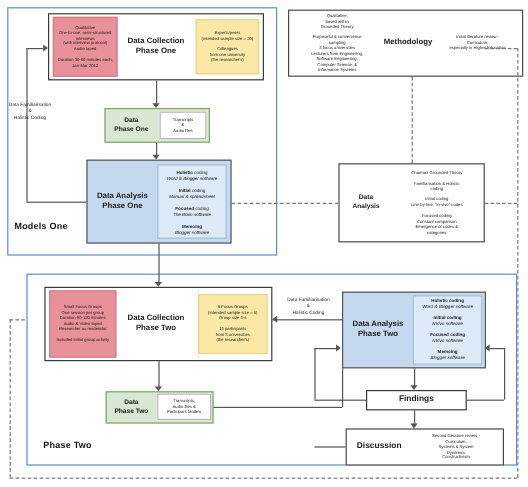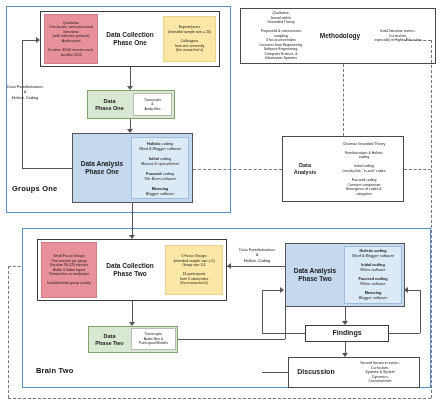--- a/index.html
+++ b/index.html
@@ -49,21 +49,21 @@
   .arw-d{border-left:3px solid transparent;border-right:3px solid transparent;border-top:4px solid #555;}
   .arw-r{border-top:3px solid transparent;border-bottom:3px solid transparent;border-left:4px solid #555;}
   .arw-l{border-top:3px solid transparent;border-bottom:3px solid transparent;border-right:4px solid #555;}
 </style>
 </head>
 <body>
 
 <div id="canvas">
 
   <div class="phase" style="left:6px;top:6px;width:225px;height:207px;"></div>
-  <div class="phase-label" style="left:12px;top:184px;">Groups One</div>
+  <div class="phase-label" style="left:12px;top:184px;">Models One</div>
 
   <div class="box bdr2" style="left:40px;top:11px;width:180px;height:56px;"></div>
   <div class="box pink" style="left:44px;top:14px;width:54px;height:50px;"></div>
   <div class="txt t35" style="left:44px;top:14px;width:54px;height:50px;white-space:pre-line;">Qualitative
 One-to-one, semi-structured interviews
 (with interview protocol)
 Audio taped
 
 Duration 30-60 minutes each,
 Jan-Mar 2012</div>
@@ -161,21 +161,21 @@
   <div class="dlnv" style="left:431px;top:40px;height:358px;"></div>
   <div class="dln" style="left:404px;top:40px;width:27px;"></div>
   <div class="dln" style="left:404px;top:169px;width:27px;"></div>
 
   <div class="dlnv" style="left:8px;top:266px;height:132px;"></div>
   <div class="dln" style="left:8px;top:398px;width:423px;"></div>
   <div class="dln" style="left:8px;top:266px;width:32px;"></div>
   <div class="arw arw-r" style="left:40px;top:263px;border-left-color:#777;"></div>
 
   <div class="phase" style="left:22px;top:228px;width:409px;height:160px;"></div>
-  <div class="phase-label" style="left:36px;top:366px;">Brain Two</div>
+  <div class="phase-label" style="left:36px;top:366px;">Phase Two</div>
 
   <div class="box bdr2" style="left:37px;top:239px;width:190px;height:62px;"></div>
   <div class="box pink" style="left:41px;top:242px;width:56px;height:56px;"></div>
   <div class="txt t35" style="left:41px;top:242px;width:56px;height:56px;white-space:pre-line;">Small Focus Groups
 One session per group
 Duration 90-120 minutes
 Audio &amp; Video taped
 Researcher as moderator
 
 Included initial group activity</div>

